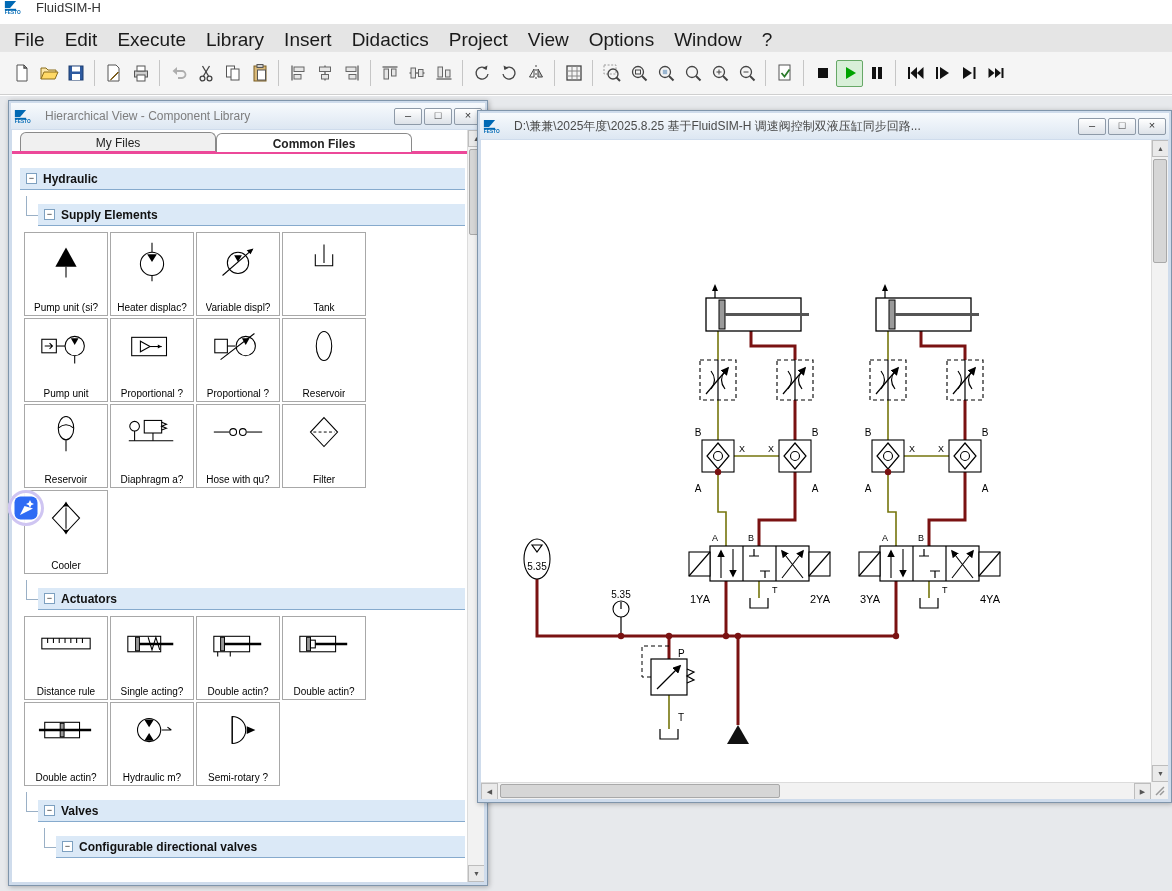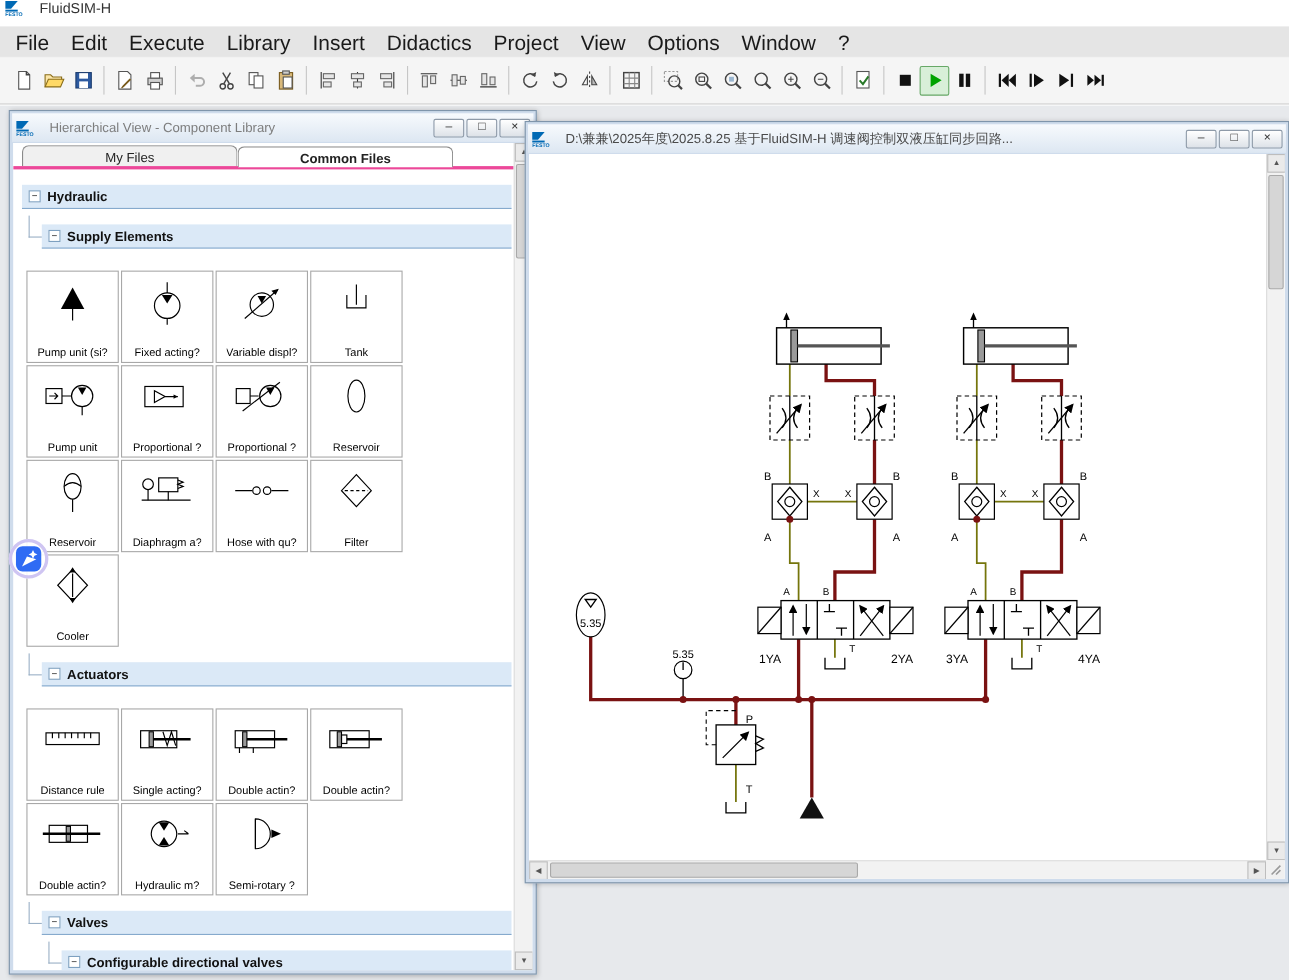--- a/index.html
+++ b/index.html
@@ -24,21 +24,21 @@
 .lib-tabs{position:absolute;left:0;right:17px;top:0;height:24px;background:#fff;border-bottom:3px solid #ec4899;display:flex;padding-left:8px}
 .tab{flex:0 0 196px;margin-top:2px;border:1px solid #8a8a8a;border-bottom:none;border-radius:6px 6px 0 0;text-align:center;font-size:12px;line-height:20px;background:#f0f0f0;color:#222}
 .tab.on{background:#fff;font-weight:bold;position:relative;top:1px}
 .lib-content{position:absolute;left:0;right:17px;top:24px;bottom:0;overflow:hidden;padding-top:14px}
 .sec{position:relative;height:22px;background:#dbe9f7;border-bottom:1px solid #86aacd;display:flex;align-items:center;gap:6px;font-size:12px;font-weight:bold;color:#111;padding-left:6px;margin-bottom:6px}
 .sec.l0{margin-left:8px;margin-right:2px}
 .sec.l1{margin-left:26px;margin-right:2px;margin-top:14px}
 .sec.l2{margin-left:44px;margin-right:2px;margin-top:14px}
 .sec.l1::before,.sec.l2::before{content:"";position:absolute;left:-12px;top:-8px;width:11px;height:19px;border-left:1px solid #9ab0c6;border-bottom:1px solid #9ab0c6}
 .pm{width:11px;height:11px;border:1px solid #7da0c0;background:#fff;font-size:9px;line-height:9px;text-align:center;font-weight:normal;flex:none}
-.grid{display:flex;flex-wrap:wrap;gap:2px;width:352px;margin-left:12px;margin-top:20px}
+.grid{display:flex;flex-wrap:wrap;gap:2px;width:352px;margin-left:12px;margin-top:6px}
 .cell{width:84px;height:84px;border:1px solid #a8a8a8;background:#fff;display:flex;flex-direction:column;align-items:center;justify-content:space-between;padding:5px 1px 2px}
 .clab{font-size:10px;color:#000;white-space:nowrap;overflow:hidden;max-width:82px}
 
 .vsb{position:absolute;top:0;bottom:0;right:0;width:17px;background:#f2f2f2;border-left:1px solid #dcdcdc}
 .hsb{position:absolute;left:0;right:17px;bottom:0;height:17px;background:#f2f2f2;border-top:1px solid #dcdcdc}
 .sbtn{position:absolute;width:17px;height:17px;background:#eaeaea;border:1px solid #bdbdbd;color:#555;font-size:7px;display:flex;align-items:center;justify-content:center}
 .thumb{position:absolute;background:#d6d6d6;border:1px solid #a9a9a9;border-radius:2px}
 .grip{position:absolute;right:0;bottom:0;width:17px;height:17px;background:#f0f0f0}
 
 .doc-canvas{position:absolute;left:0;top:0;right:17px;bottom:17px;background:#fff;overflow:hidden}
@@ -339,21 +339,21 @@
                 </svg></div>
               <div class="clab">Pump unit (si?</div>
             </div>
             <div class="cell">
               <div><svg viewBox="0 0 60 46" width="58" height="46">
                   <line x1="30" y1="4" x2="30" y2="14" stroke="#000" fill="none" stroke-width="1.1"></line>
                   <circle cx="30" cy="26" r="12" stroke="#000" fill="none" stroke-width="1.1"></circle>
                   <path d="M25 16h10l-5 8z" fill="#000"></path>
                   <line x1="30" y1="38" x2="30" y2="44" stroke="#000" fill="none" stroke-width="1.1"></line>
                 </svg></div>
-              <div class="clab">Fixed acting?</div>
+              <div class="clab">Heater displac?</div>
             </div>
             <div class="cell">
               <div><svg viewBox="0 0 60 46" width="58" height="46">
                   <circle cx="30" cy="25" r="11" stroke="#000" fill="none" stroke-width="1.1"></circle>
                   <path d="M26 17h8l-4 7z" fill="#000"></path>
                   <line x1="14" y1="38" x2="45" y2="11" stroke="#000" fill="none" stroke-width="1.1"></line>
                   <path d="M46 10l-7 2 4 4z" fill="#000"></path>
                 </svg></div>
               <div class="clab">Variable displ?</div>
             </div>

